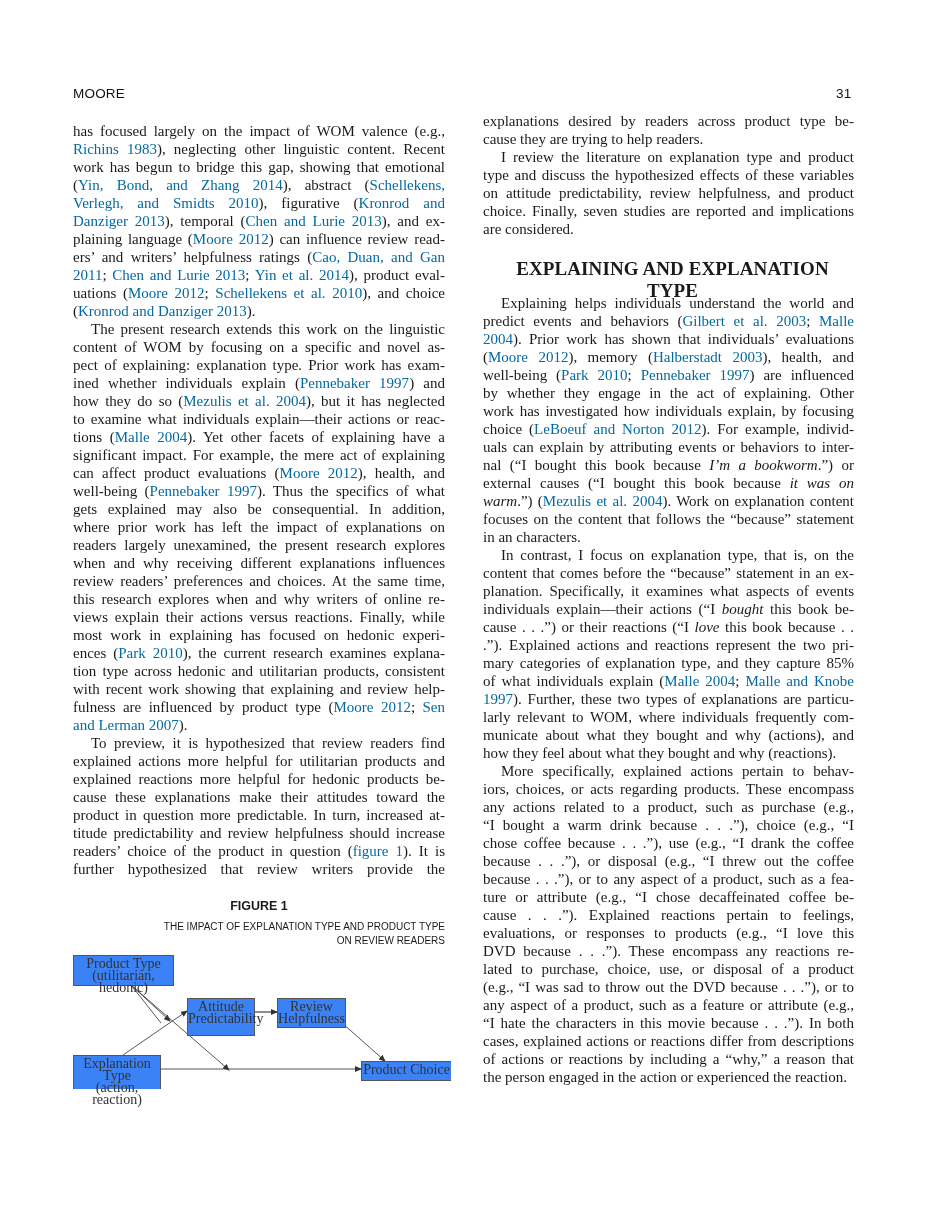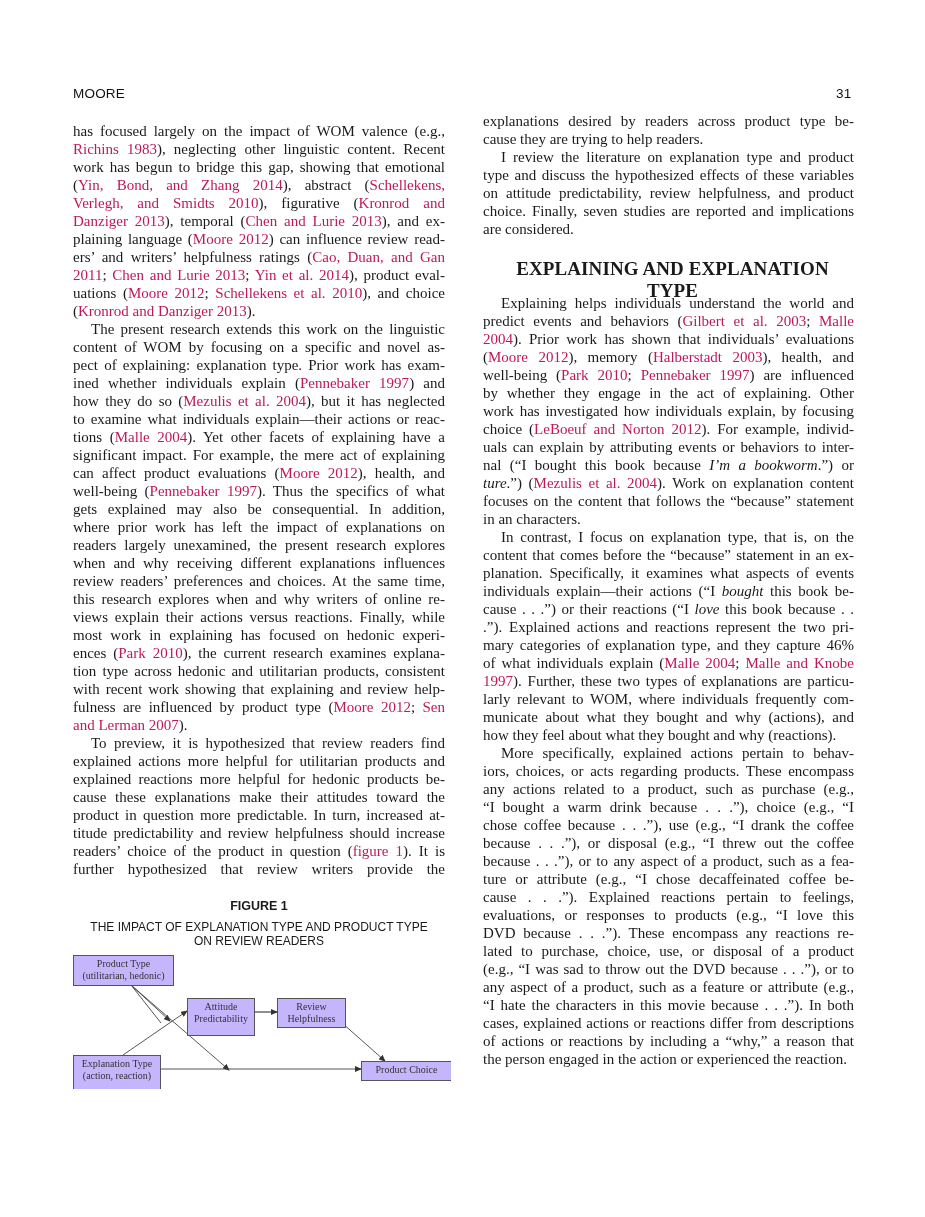--- a/index.html
+++ b/index.html
@@ -6,29 +6,29 @@
   body { width: 925px; height: 1217px; position: relative; overflow: hidden; color: #1a1a1a; }
   .running-head { position: absolute; top: 86px; font-family: "Liberation Sans", sans-serif; font-size: 13.5px; color: #111; letter-spacing: 0.2px; }
   .rh-left { left: 73px; }
   .rh-right { left: 836px; }
   .col { position: absolute; font-family: "Liberation Serif", serif; font-size: 15px; line-height: 18px; text-align: justify; }
   .col-left { left: 73px; top: 122px; width: 372px; }
   .col-right { left: 483px; top: 112px; width: 371px; }
   .line { display: block; white-space: nowrap; text-align: justify; text-align-last: justify; height: 18px; }
   .line.last { text-align-last: left; }
   .indent { padding-left: 18px; }
-  .cite { color: #be185d; }
+  .cite { color: #0369a1; }
   a.cite { text-decoration: none; }
   em { font-style: italic; }
   .section-heading { font-family: "Liberation Serif", serif; font-weight: bold; font-size: 19px; text-align: center; height: 22px; line-height: 22px; margin: 20px 0 14px 8px; letter-spacing: 0.1px; }
   .figure { position: absolute; left: 73px; top: 899px; width: 372px; height: 190px; }
   .fig-label { font-family: "Liberation Sans", sans-serif; font-weight: bold; font-size: 12.5px; text-align: center; height: 16px; }
-  .fig-title { font-family: "Liberation Sans", sans-serif; font-size: 12px; text-align: center; line-height: 14px; margin-top: 5px; }
+  .fig-title { font-family: "Liberation Sans", sans-serif; font-size: 10px; text-align: right; line-height: 14px; margin-top: 5px; }
   .fig-canvas { position: absolute; left: 0; top: 0; width: 380px; height: 190px; }
-  .node { position: absolute; border: 1px solid #555; background: #c4b5fd; font-family: "Liberation Serif", serif; font-size: 10px; line-height: 12px; text-align: center; color: #333; box-sizing: border-box; padding-top: 2px; }
+  .node { position: absolute; border: 1px solid #555; background: #3b82f6; font-family: "Liberation Serif", serif; font-size: 14px; line-height: 12px; text-align: center; color: #333; box-sizing: border-box; padding-top: 2px; }
 </style>
 </head>
 <body>
 
 <div class="running-head rh-left">MOORE</div>
 <div class="running-head rh-right">31</div>
 
 <div class="col col-left">
   <div>
       <span class="line">has focused largely on the impact of WOM valence (e.g.,</span>
@@ -145,32 +145,33 @@
       <span class="line indent">Explaining helps individuals understand the world and</span>
       <span class="line">predict events and behaviors (<a class="cite">Gilbert et al. 2003</a>; <a class="cite">Malle</a></span>
       <span class="line"><a class="cite">2004</a>). Prior work has shown that individuals’ evaluations</span>
       <span class="line">(<a class="cite">Moore 2012</a>), memory (<a class="cite">Halberstadt 2003</a>), health, and</span>
       <span class="line">well-being (<a class="cite">Park 2010</a>; <a class="cite">Pennebaker 1997</a>) are influenced</span>
       <span class="line">by whether they engage in the act of explaining. Other</span>
       <span class="line">work has investigated how individuals explain, by focusing</span>
       <span class="line">choice (<a class="cite">LeBoeuf and Norton 2012</a>). For example, individ-</span>
       <span class="line">uals can explain by attributing events or behaviors to inter-</span>
       <span class="line">nal (“I bought this book because <em>I’m a bookworm</em>.”) or</span>
-      <span class="line"><em>ture</em>.”) (<a class="cite">Mezulis et al. 2004</a>). Work on explanation content</span>
+      <span class="line">external causes (“I bought this book because <em>it was on</em></span>
+      <span class="line"><em>warm</em>.”) (<a class="cite">Mezulis et al. 2004</a>). Work on explanation content</span>
       <span class="line">focuses on the content that follows the “because” statement</span>
       <span class="line last">in an characters.</span>
     </div>
   <div>
       <span class="line indent">In contrast, I focus on explanation type, that is, on the</span>
       <span class="line">content that comes before the “because” statement in an ex-</span>
       <span class="line">planation. Specifically, it examines what aspects of events</span>
       <span class="line">individuals explain—their actions (“I <em>bought</em> this book be-</span>
       <span class="line">cause . . .”) or their reactions (“I <em>love</em> this book because . .</span>
       <span class="line">.”). Explained actions and reactions represent the two pri-</span>
-      <span class="line">mary categories of explanation type, and they capture 46%</span>
+      <span class="line">mary categories of explanation type, and they capture 85%</span>
       <span class="line">of what individuals explain (<a class="cite">Malle 2004</a>; <a class="cite">Malle and Knobe</a></span>
       <span class="line"><a class="cite">1997</a>). Further, these two types of explanations are particu-</span>
       <span class="line">larly relevant to WOM, where individuals frequently com-</span>
       <span class="line">municate about what they bought and why (actions), and</span>
       <span class="line last">how they feel about what they bought and why (reactions).</span>
     </div>
   <div>
       <span class="line indent">More specifically, explained actions pertain to behav-</span>
       <span class="line">iors, choices, or acts regarding products. These encompass</span>
       <span class="line">any actions related to a product, such as purchase (e.g.,</span>

